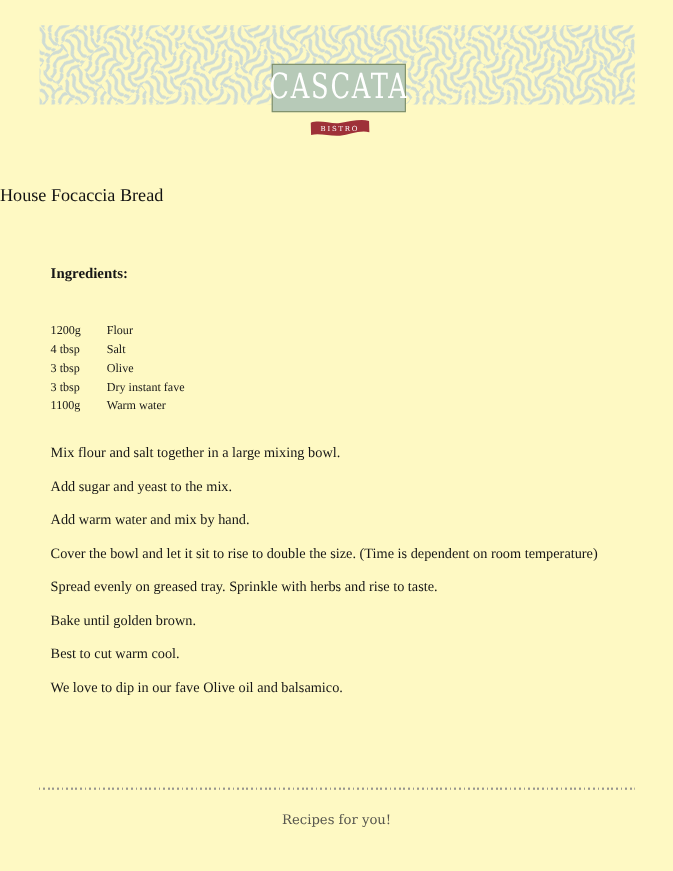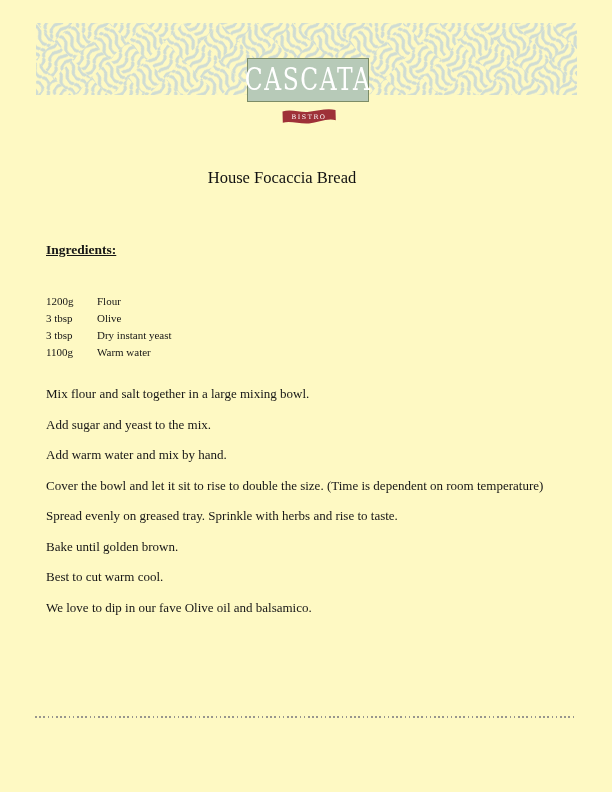--- a/index.html
+++ b/index.html
@@ -44,29 +44,27 @@
   .ribbonpath{fill:var(--ribbon_red);}
   .ribbon-text{
     font-family:"DejaVu Serif", serif;
     font-size:6.3px;
     letter-spacing:1.6px;
     fill:#ffffff;
   }
   
   .title{
     position:absolute;top:168px;left:0;width:564px;margin:0;
-    text-align:center;
     font-size:16.5px;font-weight:400;line-height:19px;
     color:#111111;
   }
   
   .content{position:absolute;left:46px;top:240px;width:522px;}
   .ing-head{
     margin:0;font-size:13.5px;line-height:17px;font-weight:700;
-    text-decoration:underline;
     display:inline-block;
     text-align:right;
   }
   .ing-list{margin-top:35px;}
   .ing-row{line-height:17px;font-size:11px;}
   .ing-qty{display:inline-block;width:51px;}
   .step{margin:0 0 13.5px 0;font-size:13px;line-height:17px;}
   .step.first{margin-top:24px;}
   
   .footer-rule{
@@ -228,35 +226,39 @@
   <h1 class="title">House Focaccia Bread</h1>
 
   <div class="content">
     <h2 class="ing-head">Ingredients:</h2>
 
     <div class="ing-list">
       <div class="ing-row">
         <span class="ing-qty">1200g</span><span class="ing-name">Flour</span>
       </div>
       <div class="ing-row">
+        <span class="ing-qty">4 tbsp</span><span class="ing-name">Salt</span>
+      </div>
+      <div class="ing-row">
         <span class="ing-qty">3 tbsp</span><span class="ing-name">Olive</span>
       </div>
       <div class="ing-row">
-        <span class="ing-qty">3 tbsp</span><span class="ing-name">Dry instant yeast</span>
+        <span class="ing-qty">3 tbsp</span><span class="ing-name">Dry instant fave</span>
       </div>
       <div class="ing-row">
         <span class="ing-qty">1100g</span><span class="ing-name">Warm water</span>
       </div>
     </div>
 
     <p class="step first">Mix flour and salt together in a large mixing bowl.</p>
     <p class="step">Add sugar and yeast to the mix.</p>
     <p class="step">Add warm water and mix by hand.</p>
     <p class="step">Cover the bowl and let it sit to rise to double the size. (Time is dependent on room temperature)</p>
     <p class="step">Spread evenly on greased tray. Sprinkle with herbs and rise to taste.</p>
     <p class="step">Bake until golden brown.</p>
     <p class="step">Best to cut warm cool.</p>
     <p class="step">We love to dip in our fave Olive oil and balsamico.</p>
   </div>
 
   <div class="footer-rule"></div>
+  <div class="footer-text">Recipes for you!</div>
 
 </div>
 
 </body></html>

